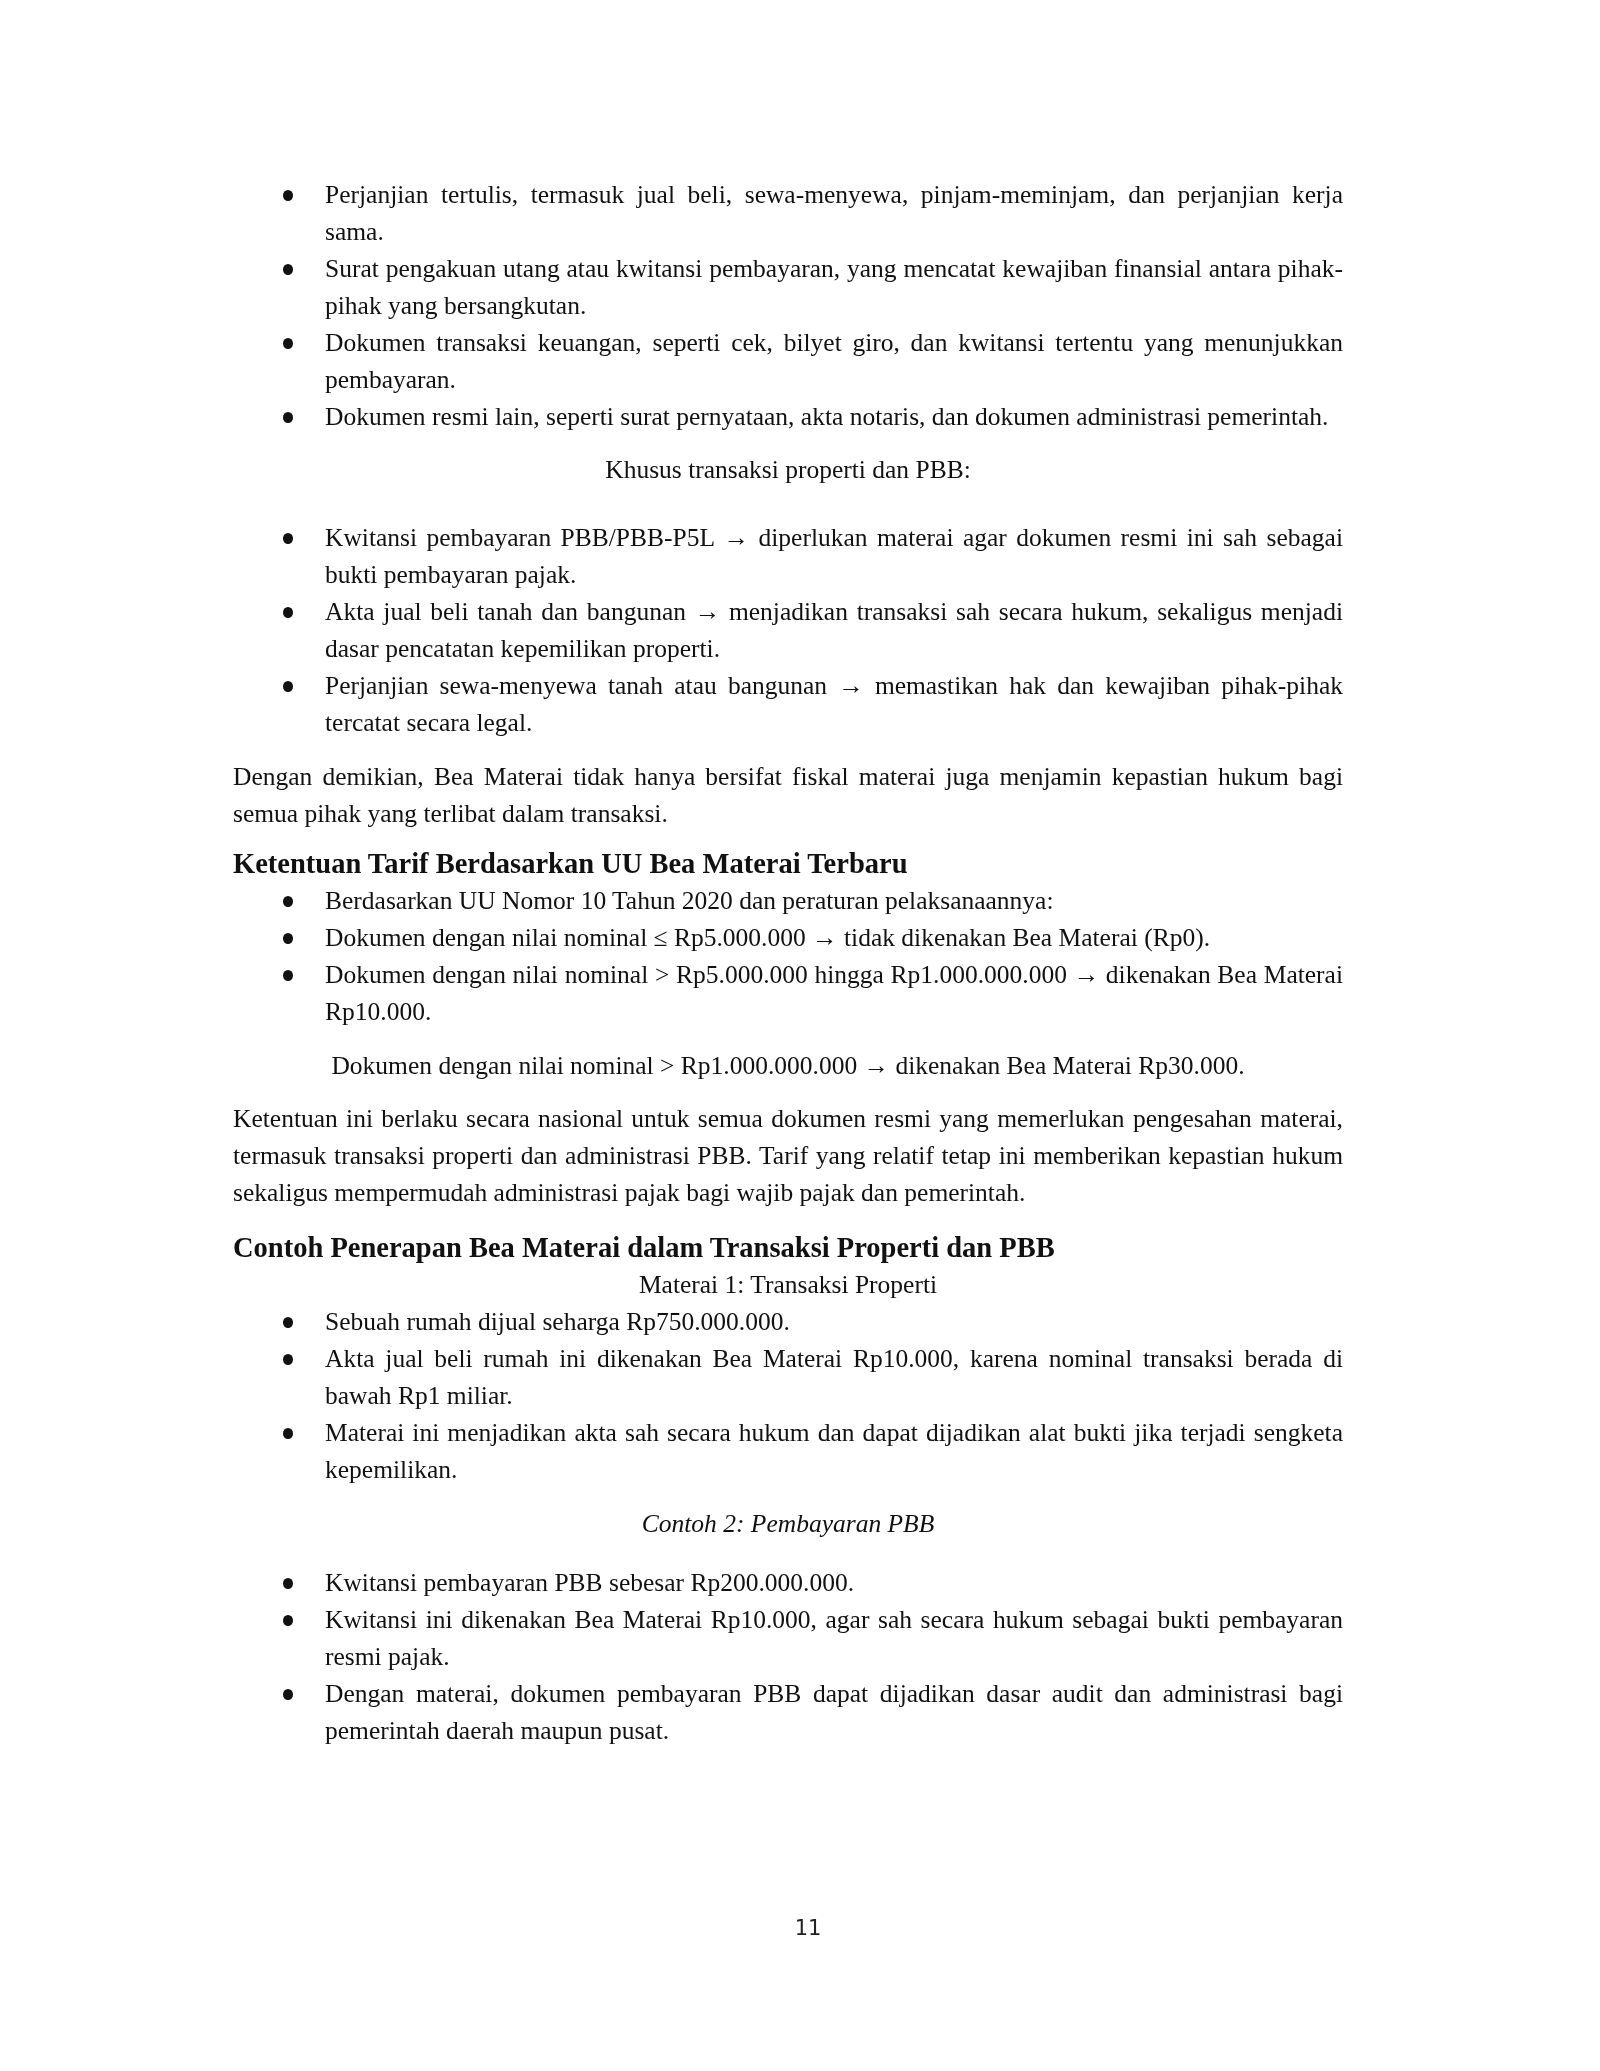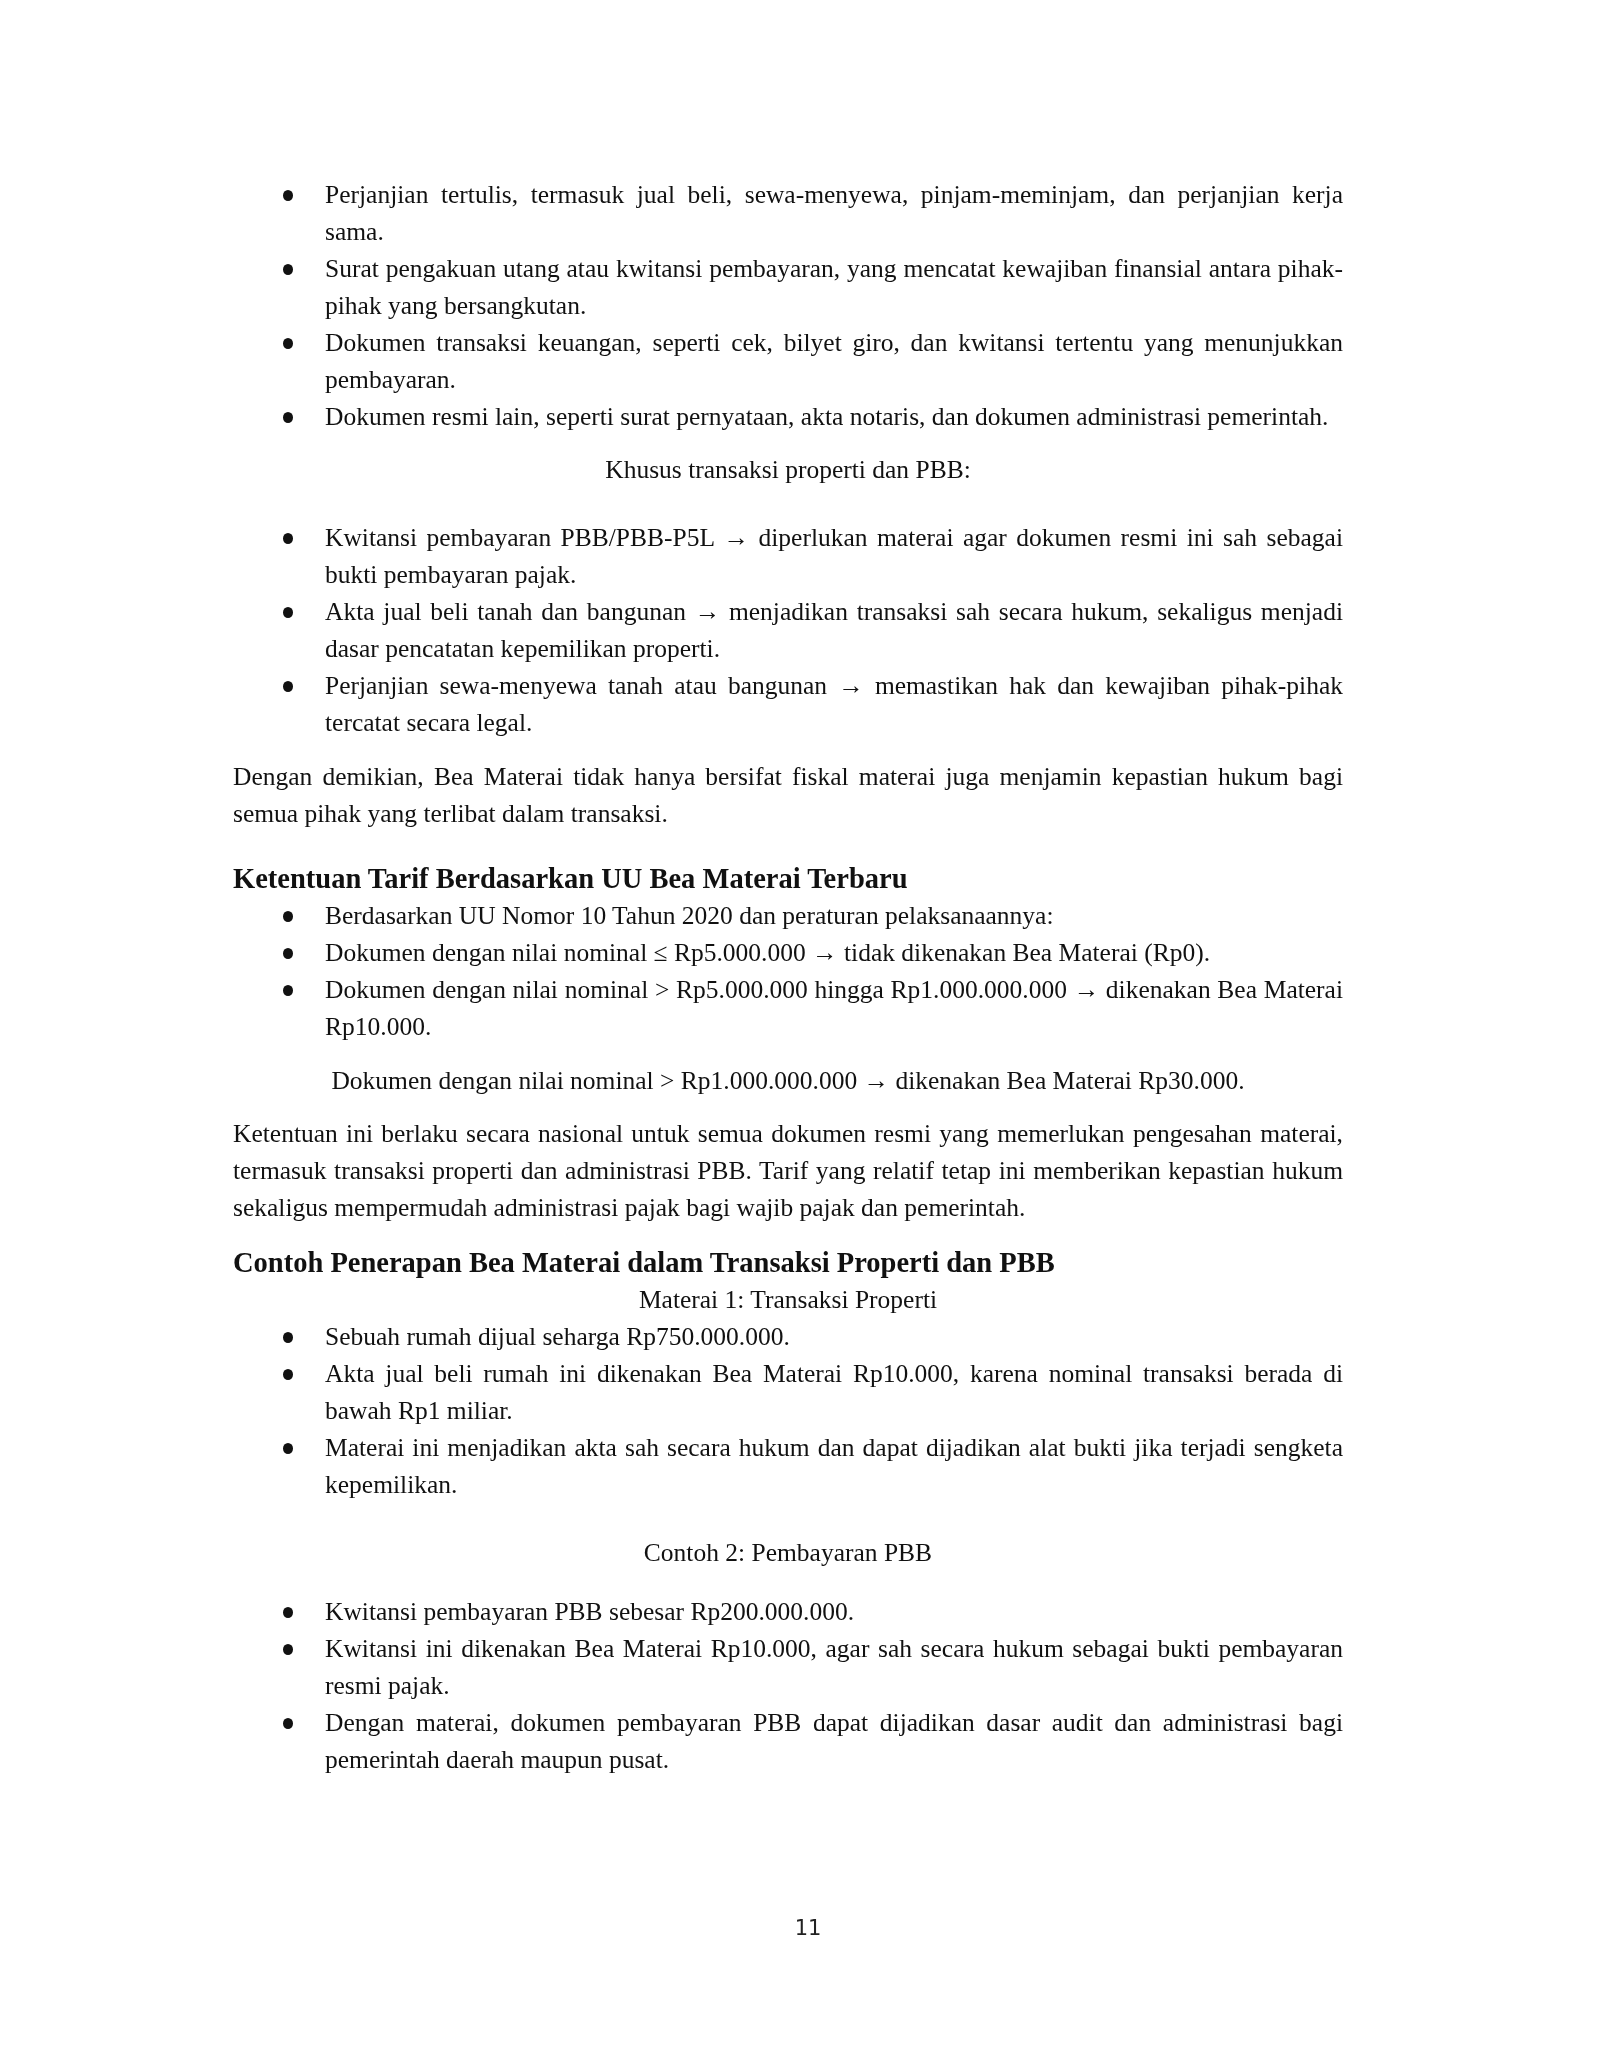--- a/index.html
+++ b/index.html
@@ -41,21 +41,21 @@
   <p class="para nojust" style="margin-top:16px;">Khusus transaksi properti dan PBB:</p>
 
   <ul class="blist" style="margin-top:31px;">
     <li><span class="dot"></span><span>Kwitansi pembayaran PBB/PBB-P5L → diperlukan materai agar dokumen resmi ini sah sebagai bukti pembayaran pajak.</span></li>
     <li><span class="dot"></span><span>Akta jual beli tanah dan bangunan → menjadikan transaksi sah secara hukum, sekaligus menjadi dasar pencatatan kepemilikan properti.</span></li>
     <li><span class="dot"></span><span>Perjanjian sewa-menyewa tanah atau bangunan → memastikan hak dan kewajiban pihak-pihak tercatat secara legal.</span></li>
   </ul>
 
   <p class="para" style="margin-top:17px;">Dengan demikian, Bea Materai tidak hanya bersifat fiskal materai juga menjamin kepastian hukum bagi semua pihak yang terlibat dalam transaksi.</p>
 
-  <h2 class="sec" style="margin-top:28px;">Ketentuan Tarif Berdasarkan UU Bea Materai Terbaru</h2>
+  <h2 class="sec" style="margin-top:13px;">Ketentuan Tarif Berdasarkan UU Bea Materai Terbaru</h2>
 
   <ul class="blist">
     <li><span class="dot"></span><span>Berdasarkan UU Nomor 10 Tahun 2020 dan peraturan pelaksanaannya:</span></li>
     <li><span class="dot"></span><span>Dokumen dengan nilai nominal ≤ Rp5.000.000 → tidak dikenakan Bea Materai (Rp0).</span></li>
     <li><span class="dot"></span><span>Dokumen dengan nilai nominal &gt; Rp5.000.000 hingga Rp1.000.000.000 → dikenakan Bea Materai Rp10.000.</span></li>
   </ul>
 
   <p class="para nojust" style="margin-top:17px;">Dokumen dengan nilai nominal &gt; Rp1.000.000.000 → dikenakan Bea Materai Rp30.000.</p>
 
   <p class="para" style="margin-top:16px;">Ketentuan ini berlaku secara nasional untuk semua dokumen resmi yang memerlukan pengesahan materai, termasuk transaksi properti dan administrasi PBB. Tarif yang relatif tetap ini memberikan kepastian hukum sekaligus mempermudah administrasi pajak bagi wajib pajak dan pemerintah.</p>
@@ -63,21 +63,21 @@
   <h2 class="sec" style="margin-top:18px;">Contoh Penerapan Bea Materai dalam Transaksi Properti dan PBB</h2>
 
   <p class="para nojust">Materai 1: Transaksi Properti</p>
 
   <ul class="blist" style="">
     <li><span class="dot"></span><span>Sebuah rumah dijual seharga Rp750.000.000.</span></li>
     <li><span class="dot"></span><span>Akta jual beli rumah ini dikenakan Bea Materai Rp10.000, karena nominal transaksi berada di bawah Rp1 miliar.</span></li>
     <li><span class="dot"></span><span>Materai ini menjadikan akta sah secara hukum dan dapat dijadikan alat bukti jika terjadi sengketa kepemilikan.</span></li>
   </ul>
 
-  <p class="para nojust" style="margin-top:31px;">Contoh 2: Pembayaran PBB</p>
+  <p class="para nojust" style="margin-top:17px;font-style:italic;">Contoh 2: Pembayaran PBB</p>
 
   <ul class="blist" style="margin-top:22px;">
     <li><span class="dot"></span><span>Kwitansi pembayaran PBB sebesar Rp200.000.000.</span></li>
     <li><span class="dot"></span><span>Kwitansi ini dikenakan Bea Materai Rp10.000, agar sah secara hukum sebagai bukti pembayaran resmi pajak.</span></li>
     <li><span class="dot"></span><span>Dengan materai, dokumen pembayaran PBB dapat dijadikan dasar audit dan administrasi bagi pemerintah daerah maupun pusat.</span></li>
   </ul>
 
 </div>
 
 <div class="page-number">11</div>

